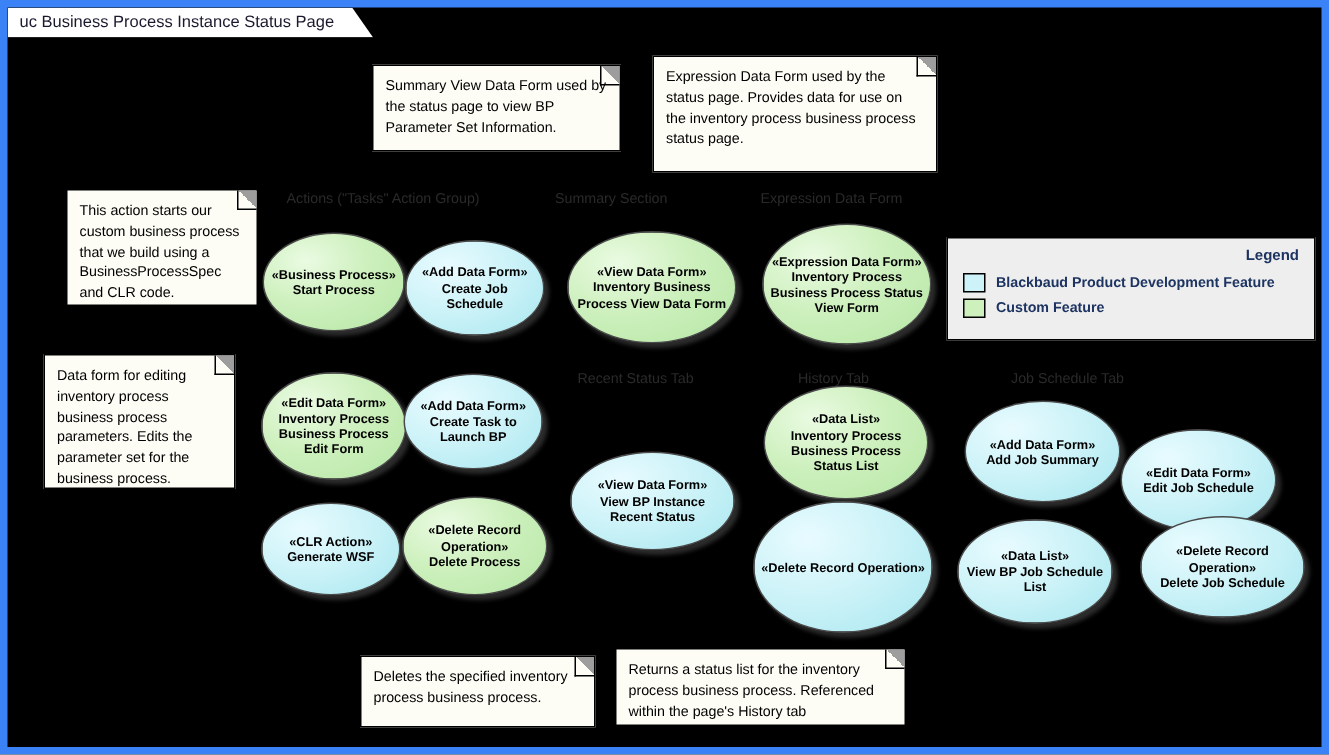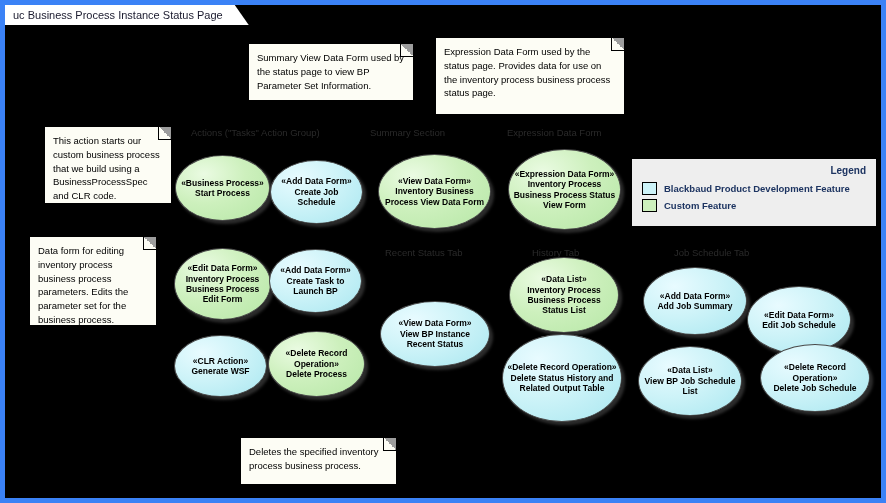--- a/index.html
+++ b/index.html
@@ -160,20 +160,24 @@
   <div class="note" style="left:24px; top:231px; width:128px; height:90px;">
     <span class="fold"></span>
     <p>Data form for editing inventory process business process parameters. Edits the parameter set for the business process.</p>
   </div>
 
   <div class="note" style="left:235px; top:432px; width:157px; height:48px;">
     <span class="fold"></span>
     <p>Deletes the specified inventory process business process.</p>
   </div>
 
+  <div class="note" style="left:405px; top:427px; width:194px; height:52px;">
+    <span class="fold"></span>
+    <p>Returns a status list for the inventory process business process.  Referenced within the page's History tab</p>
+  </div>
 
   <div class="group-label" style="left:186px; top:122px;">Actions ("Tasks" Action Group)</div>
   <div class="group-label" style="left:365px; top:122px;">Summary Section</div>
   <div class="group-label" style="left:502px; top:122px;">Expression Data Form</div>
   <div class="group-label" style="left:380px; top:242px;">Recent Status Tab</div>
   <div class="group-label" style="left:527px; top:242px;">History Tab</div>
   <div class="group-label" style="left:669px; top:242px;">Job Schedule Tab</div>
 
   <div class="uc green" style="left:170px; top:150px; width:95px; height:66px;align-items:center;">
     <span class="stereo">«Business Process»</span>
@@ -220,21 +224,20 @@
     <span class="name">View BP Instance Recent Status</span>
   </div>
 
   <div class="uc green" style="left:504px; top:252px; width:110px; height:76px;">
     <span class="stereo">«Data List»</span>
     <span class="name">Inventory Process Business Process Status List</span>
   </div>
 
   <div class="uc blue" style="left:497px; top:329px; width:120px; height:88px;">
     <span class="stereo">«Delete Record Operation»</span>
-    <span class="name">Delete Status History and Related Output Table</span>
   </div>
 
   <div class="uc blue" style="left:638px; top:262px; width:104px; height:68px;">
     <span class="stereo">«Add Data Form»</span>
     <span class="name">Add Job Summary</span>
   </div>
 
   <div class="uc blue" style="left:742px; top:281px; width:104px; height:68px;">
     <span class="stereo">«Edit Data Form»</span>
     <span class="name">Edit Job Schedule</span>

